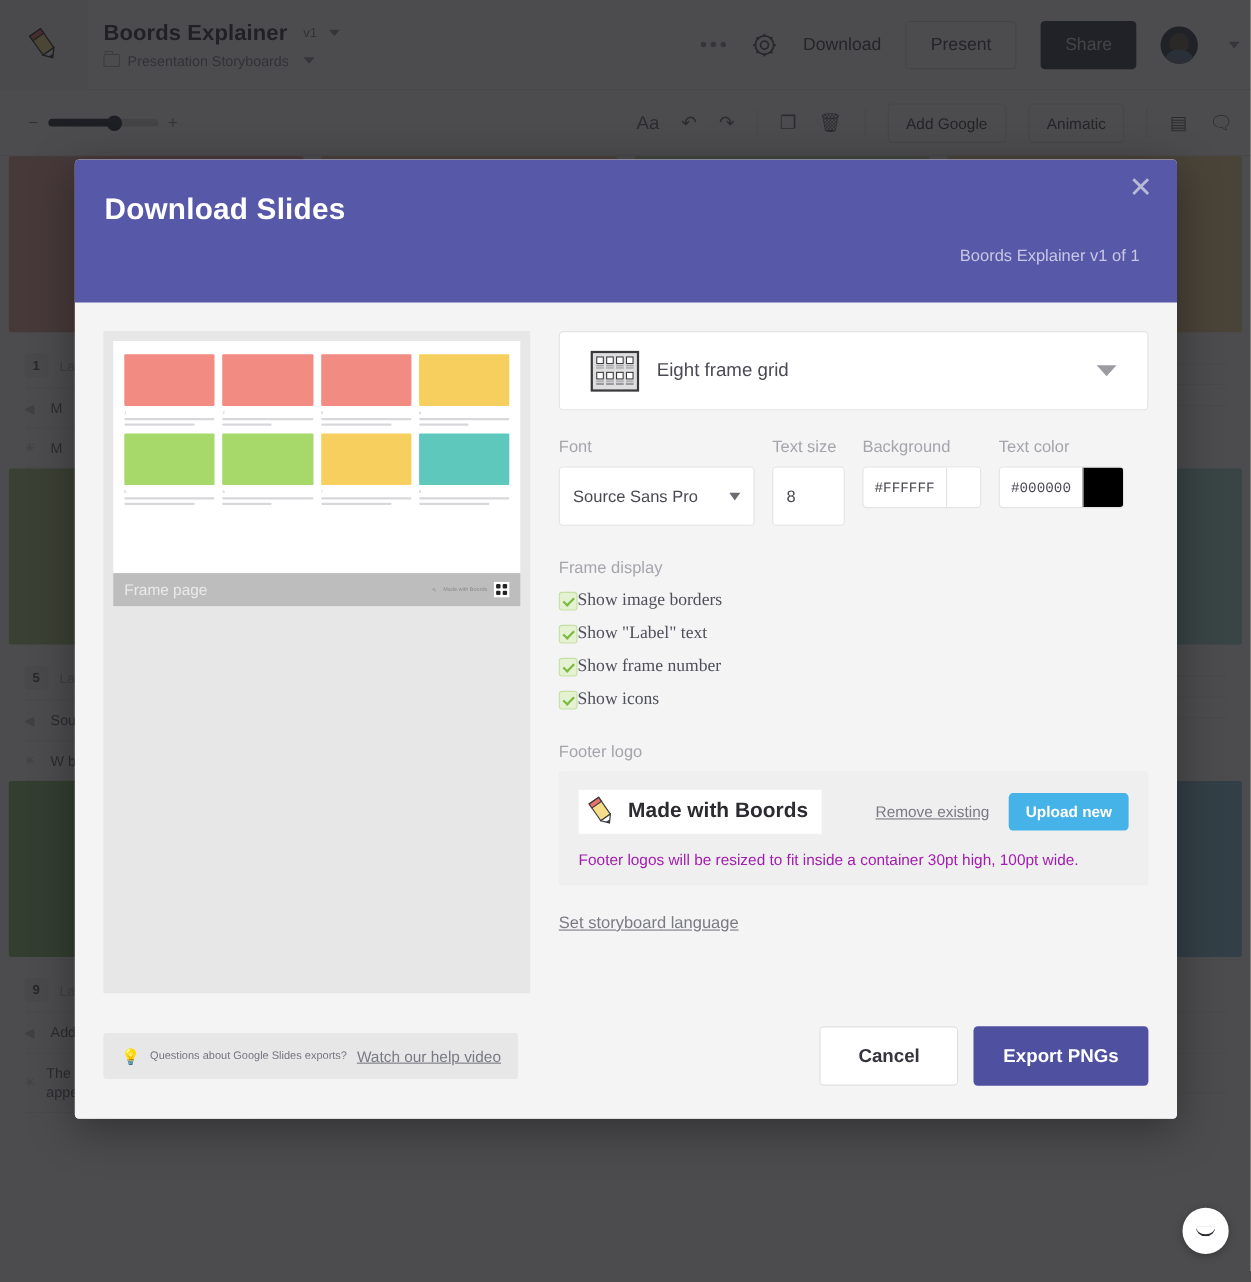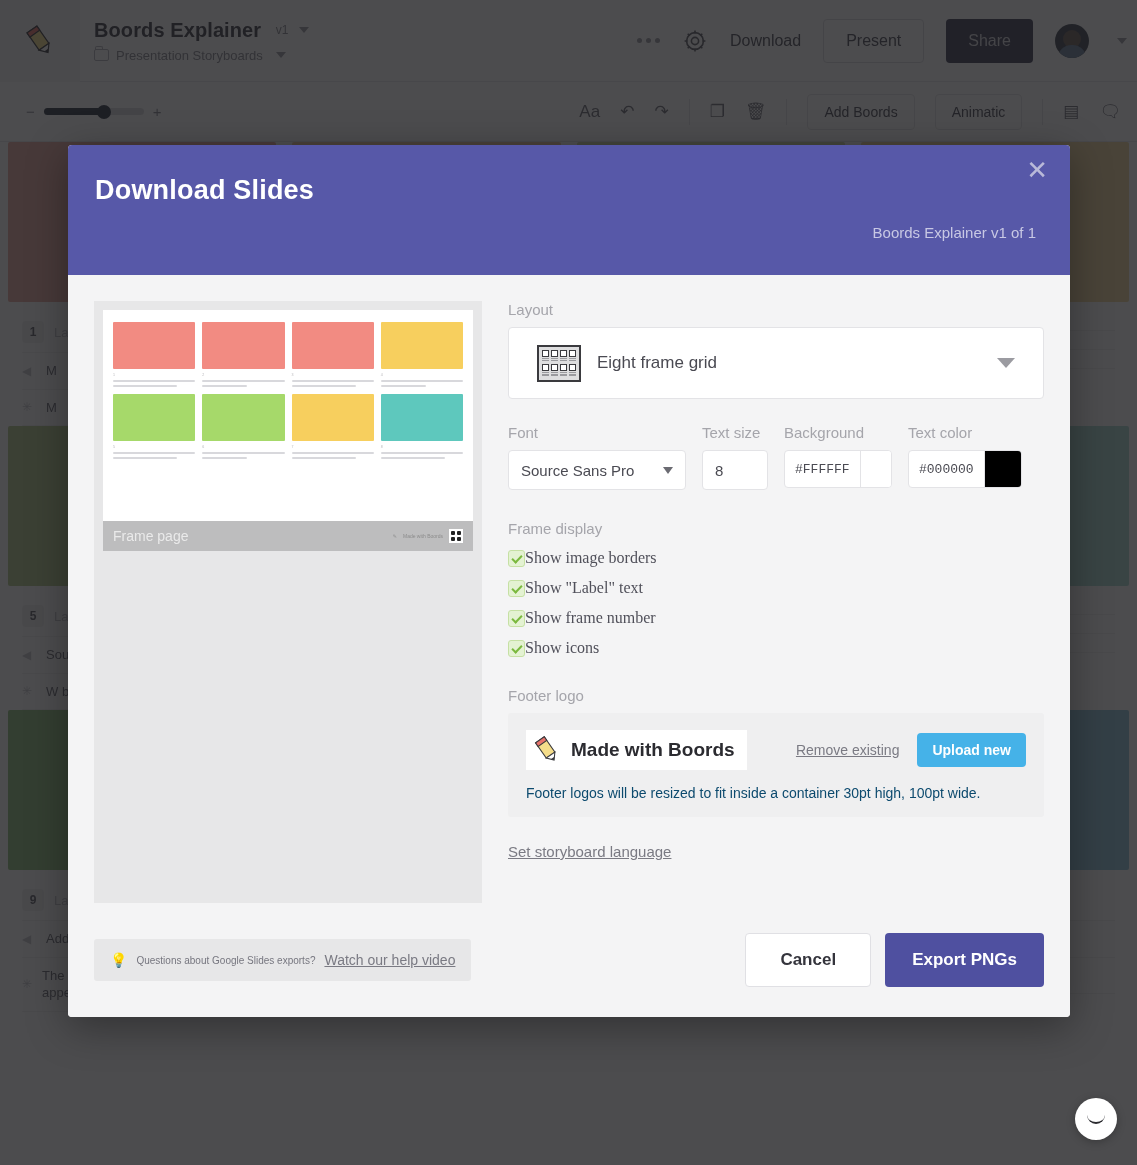--- a/index.html
+++ b/index.html
@@ -128,21 +128,21 @@
   .li-l{height:1.4px;background:#9a9a9e;}
   .layout-name{font-size:17px;color:#4a4a52;}
   .layout-caret{margin-left:auto;width:0;height:0;border-left:9px solid transparent;border-right:9px solid transparent;border-top:10px solid #9b9ba1;}
 
   .row-fields{display:flex;gap:16px;margin-top:25px;}
   .f-font{width:178px;}
   .f-size{width:66px;}
   .f-bg{width:108px;}
   .f-tc{width:114px;}
   .inp{
-    height:40px;background:#fff;border:1px solid #e3e3e6;border-radius:4px;
+    height:54px;background:#fff;border:1px solid #e3e3e6;border-radius:4px;
     display:flex;align-items:center;padding:0 12px;font-size:15px;color:#4a4a52;
   }
   .inp.select{cursor:pointer;}
   .sel-caret{margin-left:auto;width:0;height:0;border-left:5.5px solid transparent;border-right:5.5px solid transparent;border-top:7px solid #6b6b72;}
   .color-field{display:flex;height:38px;border:1px solid #e3e3e6;border-radius:4px;overflow:hidden;background:#fff;}
   .color-field .hexv{flex:1;display:flex;align-items:center;padding:0 10px;font-family:"Liberation Mono",monospace;font-size:13px;color:#4a4a52;}
   .swatch{width:38px;border-left:1px solid #e3e3e6;}
 
   .checks-wrap{display:flex;margin-top:30px;}
   .checks-col{width:262px;}
@@ -152,21 +152,21 @@
   .chk-lbl{font-size:16px;color:#50505a;}
 
   .logo-sect{margin-top:30px;}
   .logo-box{background:#efeff0;border-radius:3px;padding:17px 18px 16px 18px;}
   .logo-top{display:flex;align-items:center;}
   .logo-badge{background:#fff;display:flex;align-items:center;gap:9px;padding:5px 12px 5px 6px;}
   .logo-badge-txt{font-size:19px;font-weight:600;color:#2b2b30;}
   .logo-actions{margin-left:auto;display:flex;align-items:center;gap:18px;}
   .link-u{font-size:14px;color:#7a7a83;text-decoration:underline;cursor:pointer;}
   .btn-blue{background:#45b2e8;color:#fff;font-size:14px;font-weight:700;border-radius:4px;padding:9px 15px;cursor:pointer;}
-  .logo-note{font-size:14px;color:#0c4a6e;margin-top:15px;}
+  .logo-note{font-size:14px;color:#a21caf;margin-top:15px;}
   .lang-link{display:inline-block;margin-top:26px;font-size:15px;color:#7a7a83;text-decoration:underline;cursor:pointer;}
 
   .modal-foot{height:114px;display:flex;align-items:center;padding:0 26px;background:#f4f4f5;}
   .help-pill{background:#e7e7e8;border-radius:3px;padding:13px 16px;display:flex;align-items:center;gap:9px;}
   .bulb{font-size:14px;}
   .help-txt{font-size:10px;color:#76767f;}
   .foot-right{margin-left:auto;display:flex;align-items:center;gap:14px;}
   .btn-cancel{background:#fff;border:1px solid #e0e0e4;border-radius:4px;font-size:17px;font-weight:700;color:#34343c;padding:16px 34px;cursor:pointer;}
   .btn-export{background:#4f50a0;border-radius:4px;font-size:17px;font-weight:700;color:#fff;padding:17px 27px;cursor:pointer;}
 
@@ -238,21 +238,21 @@
       <span class="sl-plus">+</span>
     </div>
     <div class="toolbar-right">
       <span class="tb-icon">Aa</span>
       <span class="tb-icon">↶</span>
       <span class="tb-icon">↷</span>
       <span class="tb-sep"></span>
       <span class="tb-icon">❐</span>
       <span class="tb-icon">🗑</span>
       <span class="tb-sep"></span>
-      <span class="btn-tb">Add Boords</span>
+      <span class="btn-tb">Add Google</span>
       <span class="btn-tb">Animatic</span>
       <span class="tb-sep"></span>
       <span class="tb-icon">▤</span>
       <span class="tb-icon">🗨</span>
     </div>
   </div>
 
   <div class="frames-area">
     <div class="frame-grid">
       <div class="frame-card">
@@ -506,21 +506,20 @@
                 <i></i>
                 <i></i>
               </span>
           </span>
         </div>
       </div>
     </div>
 
     <div class="form-col">
 
-      <div class="fld-label">Layout</div>
       <div class="layout-select">
         <span class="layout-ico">
           <span class="li-cell">
               <span class="li-box"></span>
               <span class="li-l"></span>
               <span class="li-l"></span>
             </span>
           <span class="li-cell">
               <span class="li-box"></span>
               <span class="li-l"></span>

